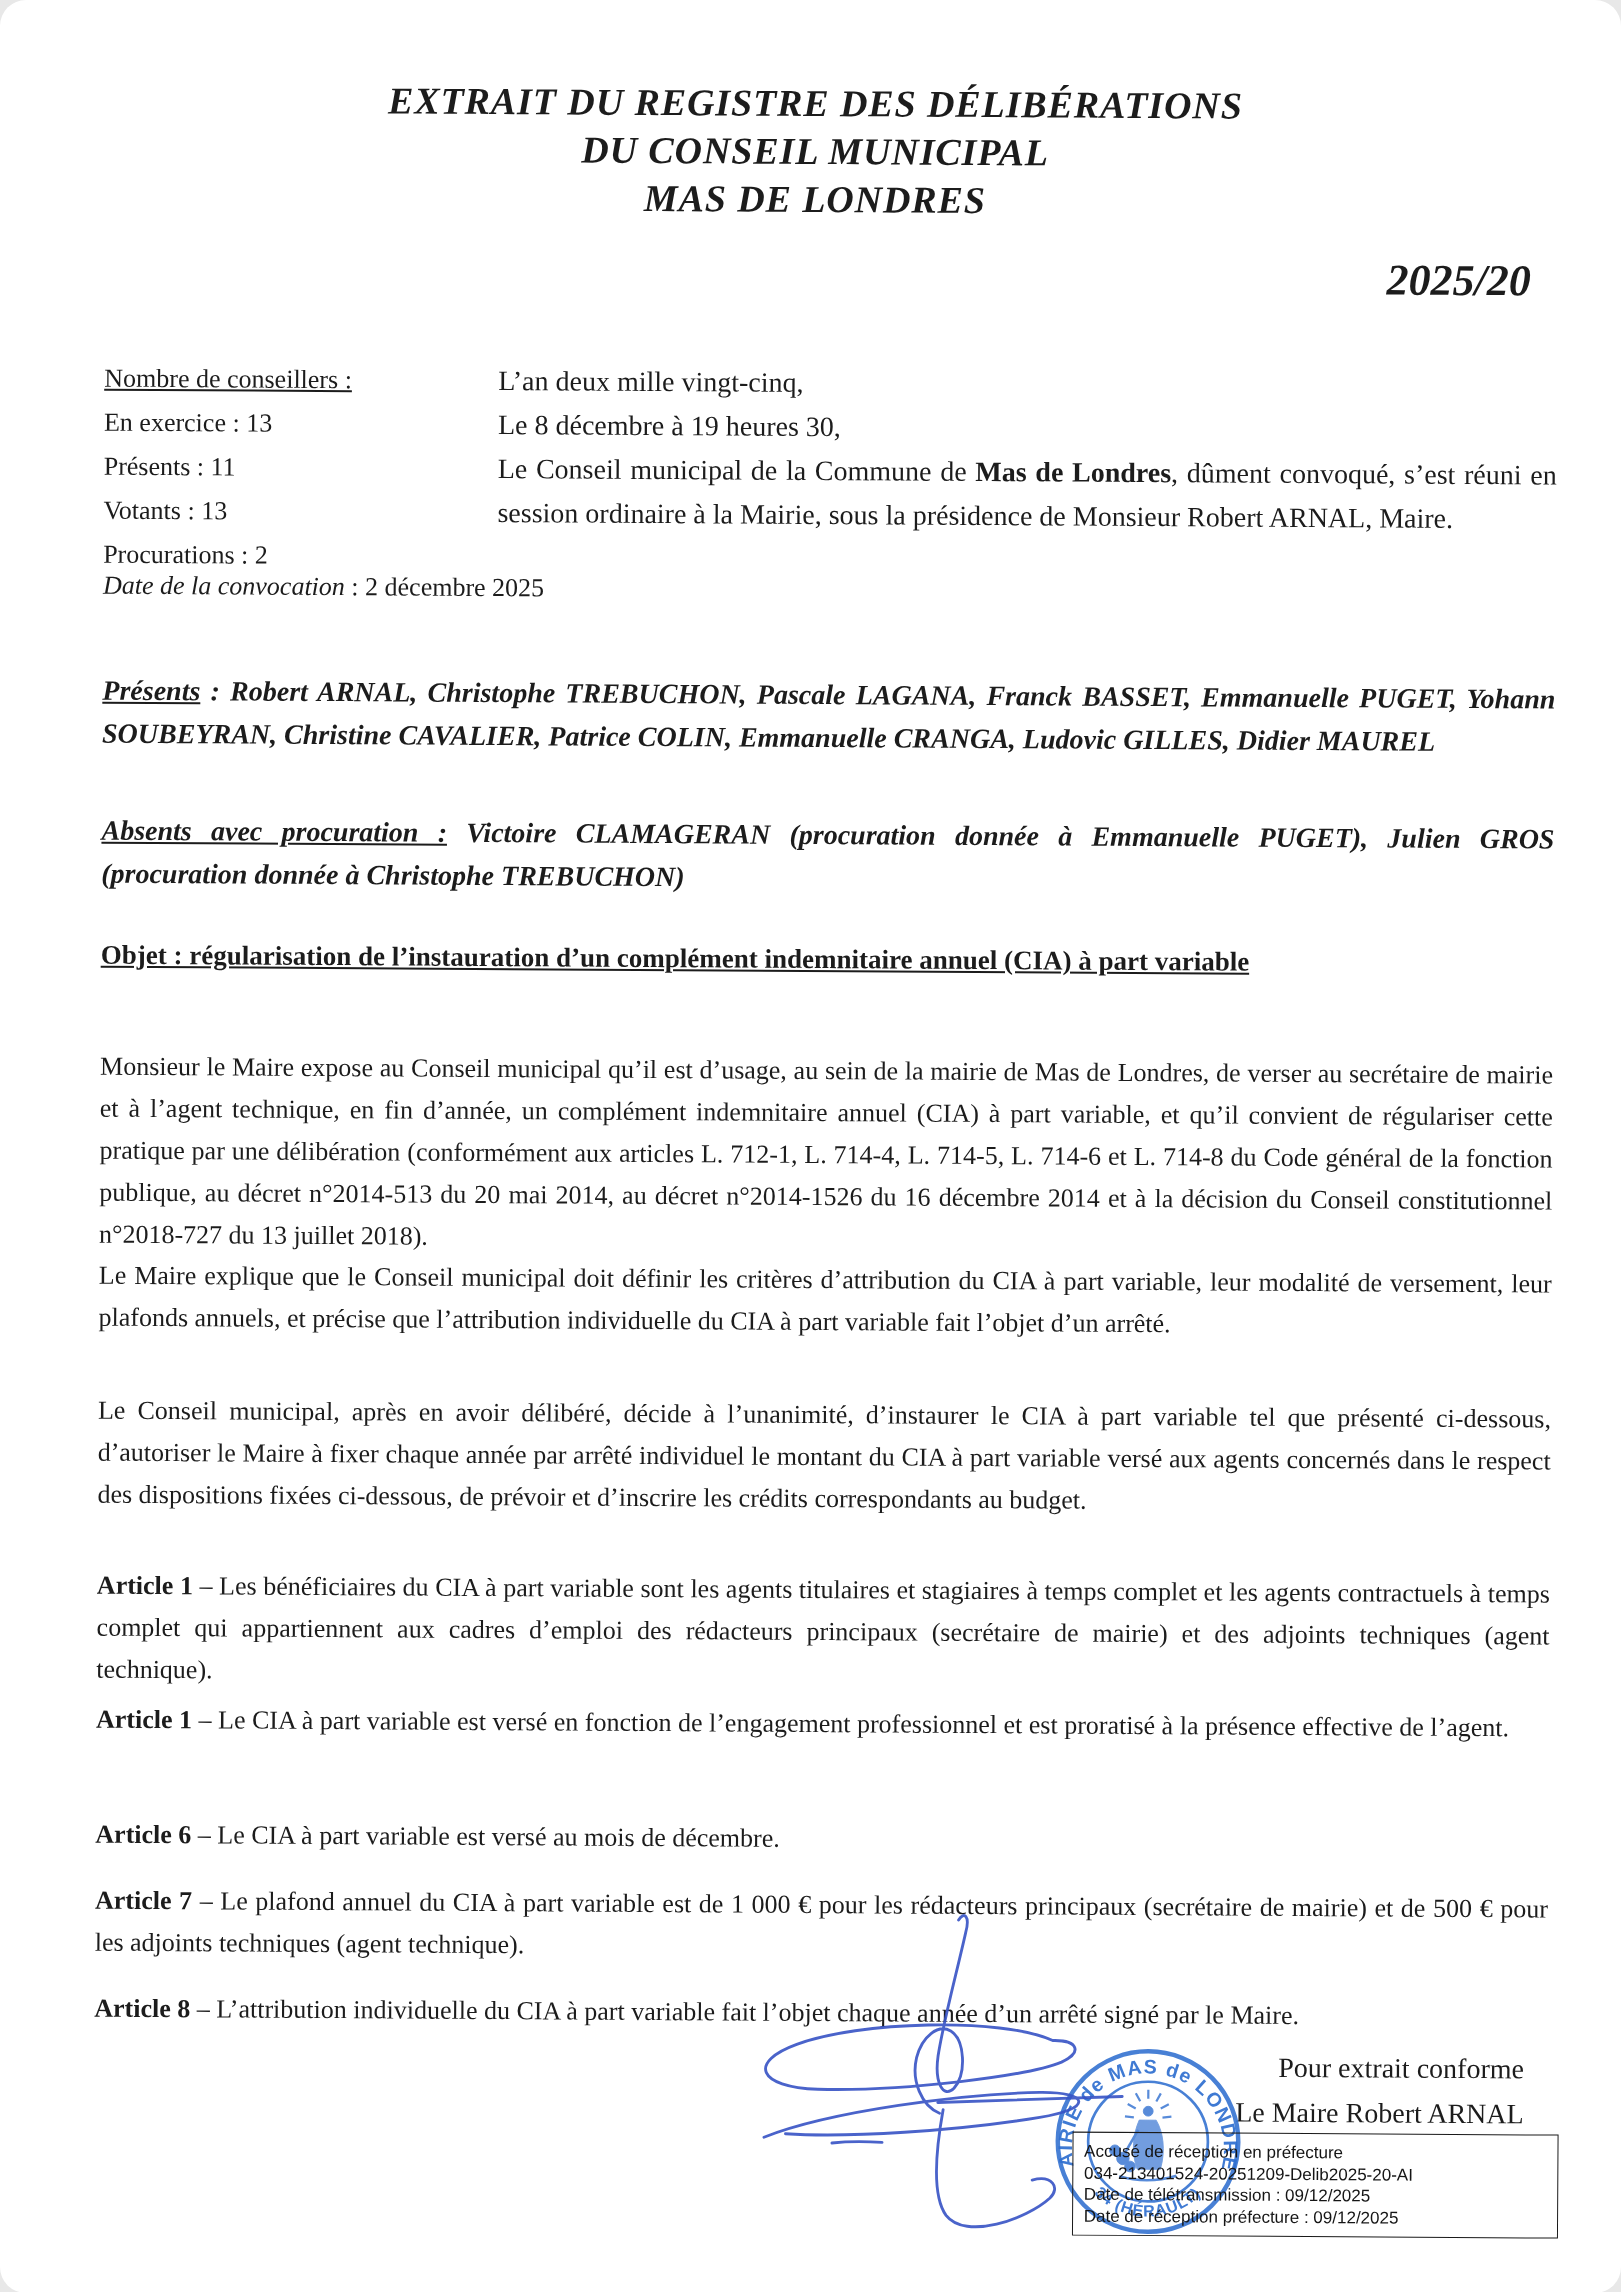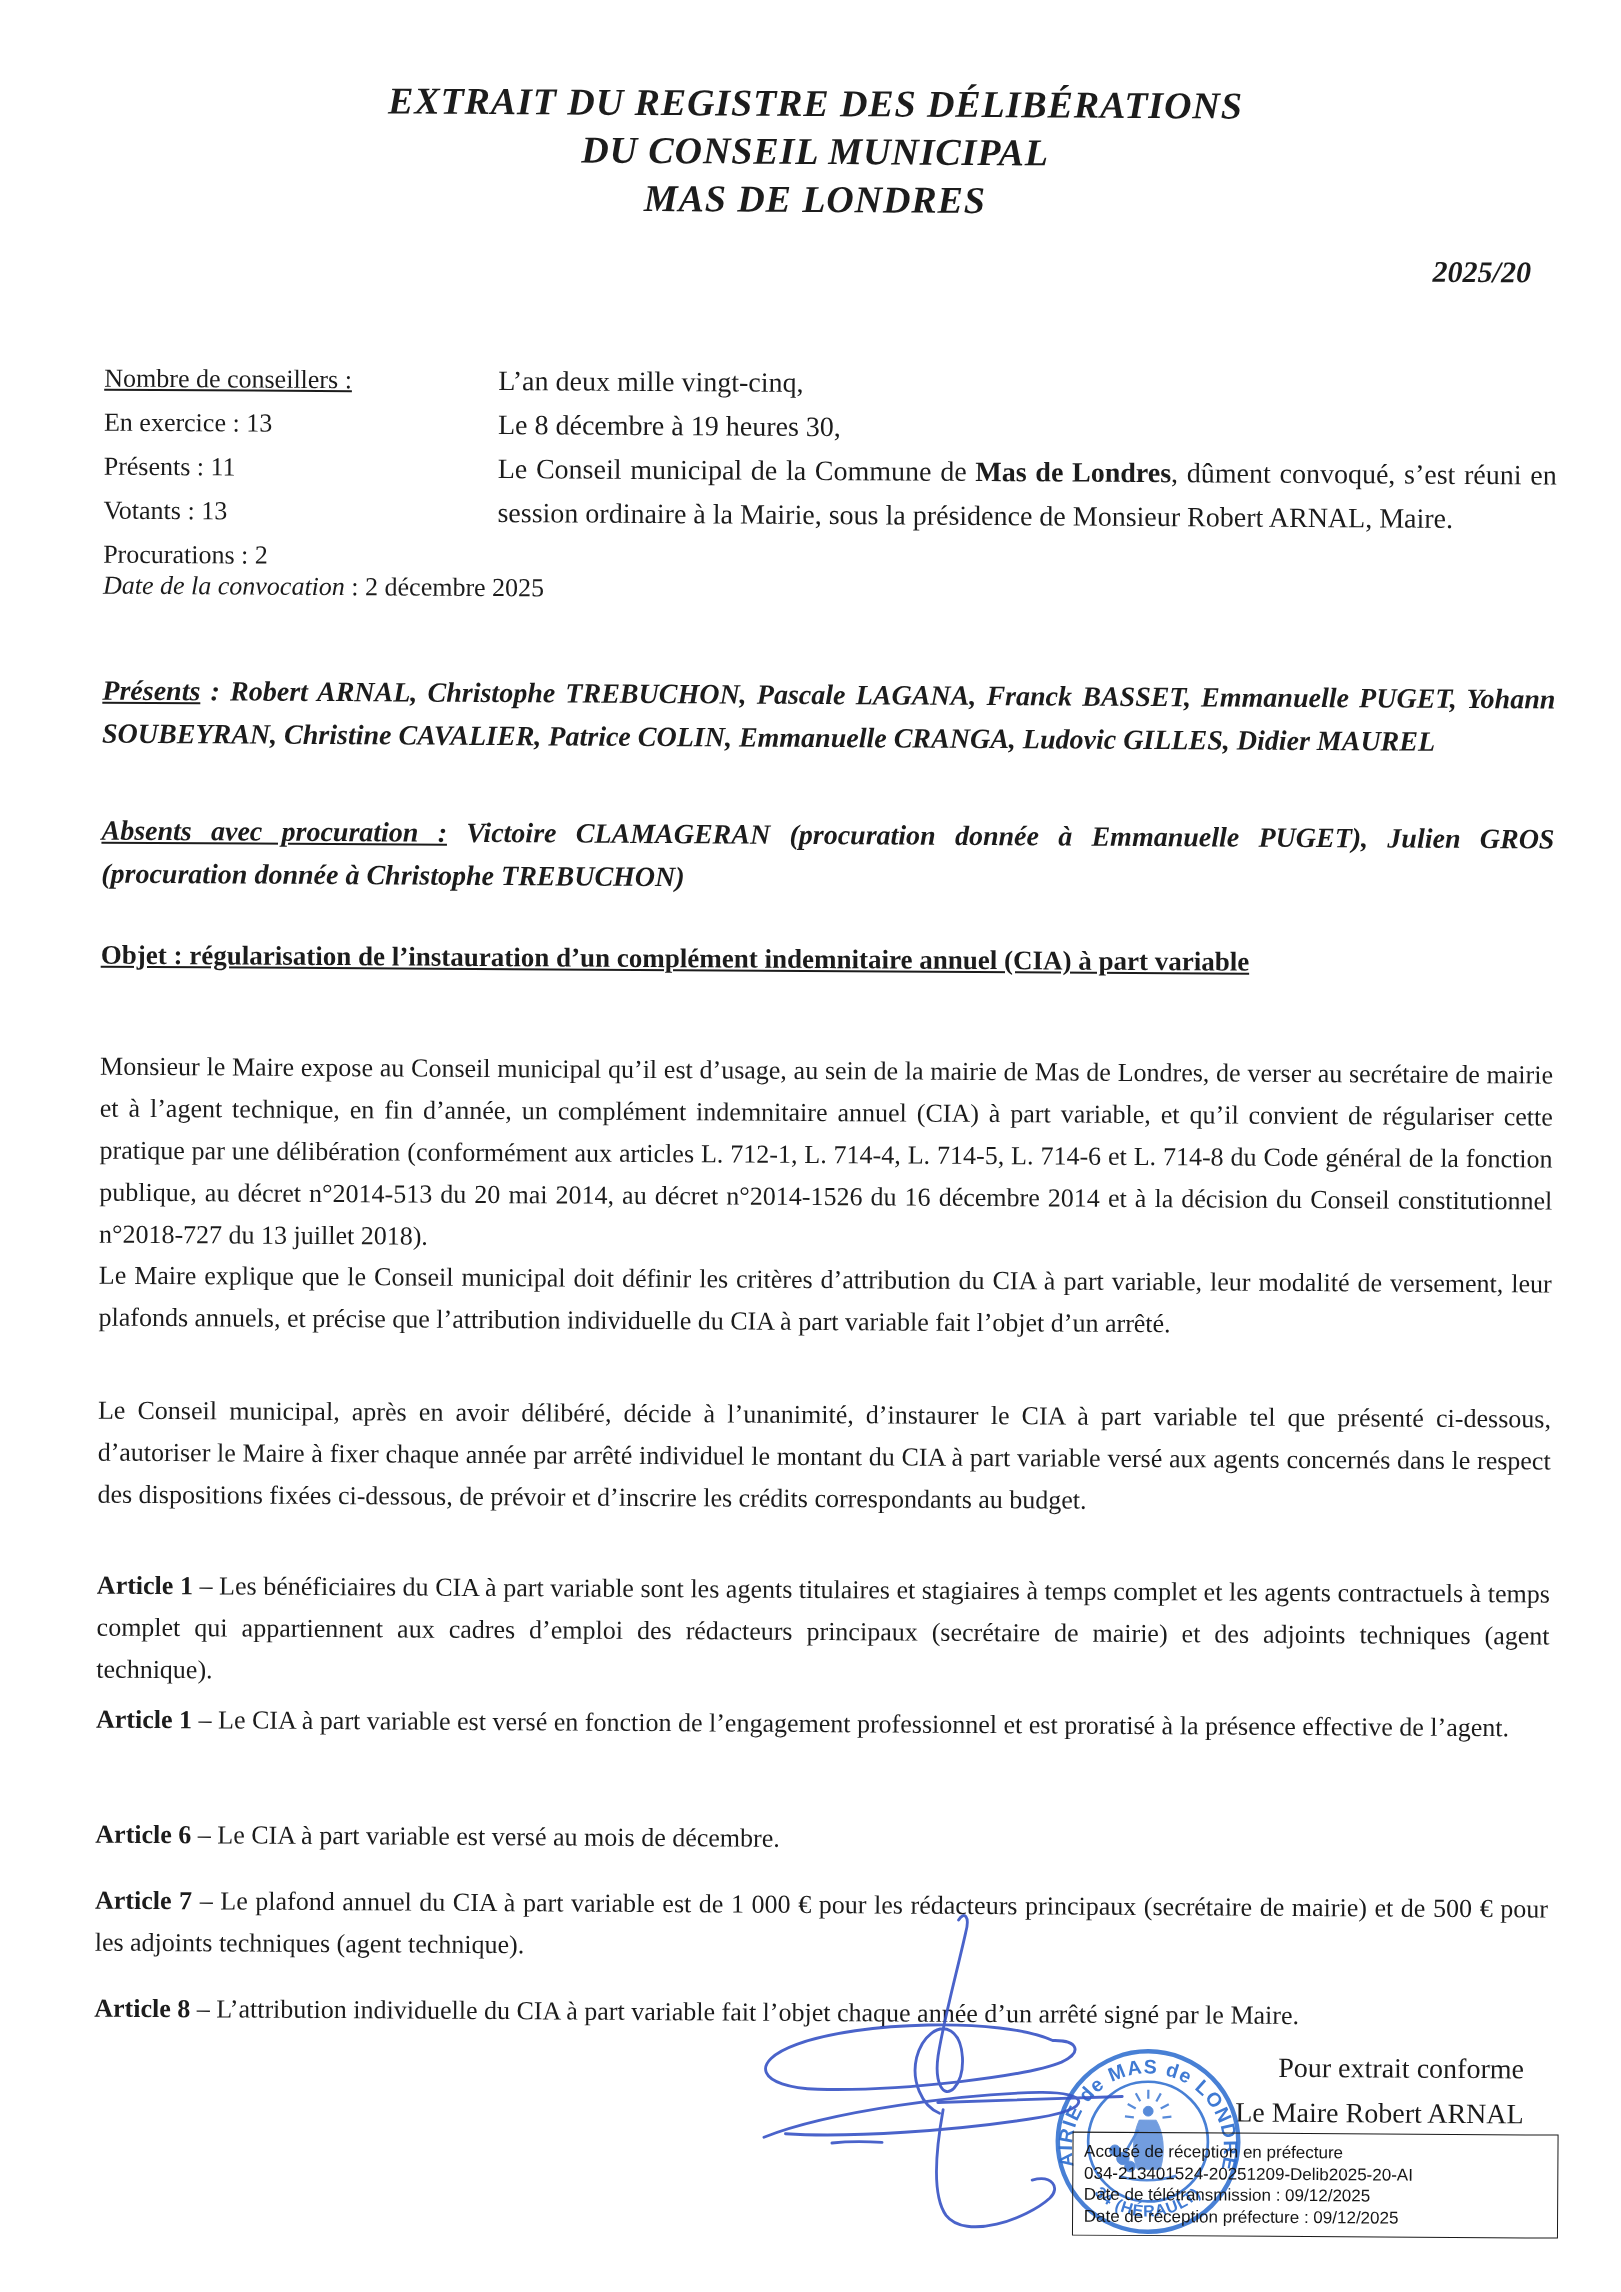--- a/index.html
+++ b/index.html
@@ -1,24 +1,24 @@
 <!DOCTYPE html>
 <html style="font-size:14.3px"><head>
 <meta charset="utf-8">
 <style>
   html,body{margin:0;padding:0;background:#e8e8e8;}
   .page{
     position:relative;width:1621px;height:2293px;background:#ffffff;
-    overflow:hidden;font-family:"Liberation Serif","DejaVu Serif",serif;color:#1c1c1c;
+    overflow:hidden;font-family:"Liberation Serif","DejaVu Serif",serif;color:#1c1c1c;border-radius:26px;
   }
   .content{position:absolute;inset:0;transform:rotate(0.35deg);transform-origin:50% 40%;}
   .abs{position:absolute;}
   .title{left:0;width:1621px;top:79px;text-align:center;font-size:38px;line-height:48px;
          font-weight:bold;font-style:italic;letter-spacing:0.9px;}
-  .docnum{top:251px;right:94px;font-size:30px;font-weight:bold;font-style:italic;}
+  .docnum{top:251px;right:94px;font-size:44px;font-weight:bold;font-style:italic;}
   .counters{top:361px;left:101px;font-size:26px;line-height:44px;}
   .counters .c-head{text-decoration:underline;}
   .session{top:361px;left:495px;width:1059px;font-size:28px;line-height:44px;}
   .just{text-align:justify;}
   .convocation{top:575px;left:101px;font-size:26px;}
   .convocation .lbl{font-style:italic;}
   .presents{top:673px;left:101px;width:1453px;font-size:28px;line-height:43px;
             font-weight:bold;font-style:italic;}
   .absents{top:813px;left:101px;width:1453px;font-size:28px;line-height:43px;
            font-weight:bold;font-style:italic;}

